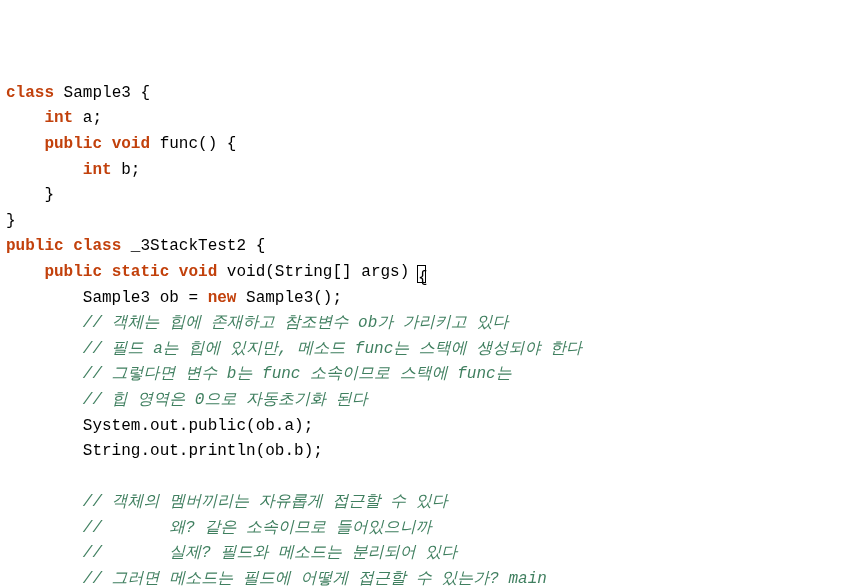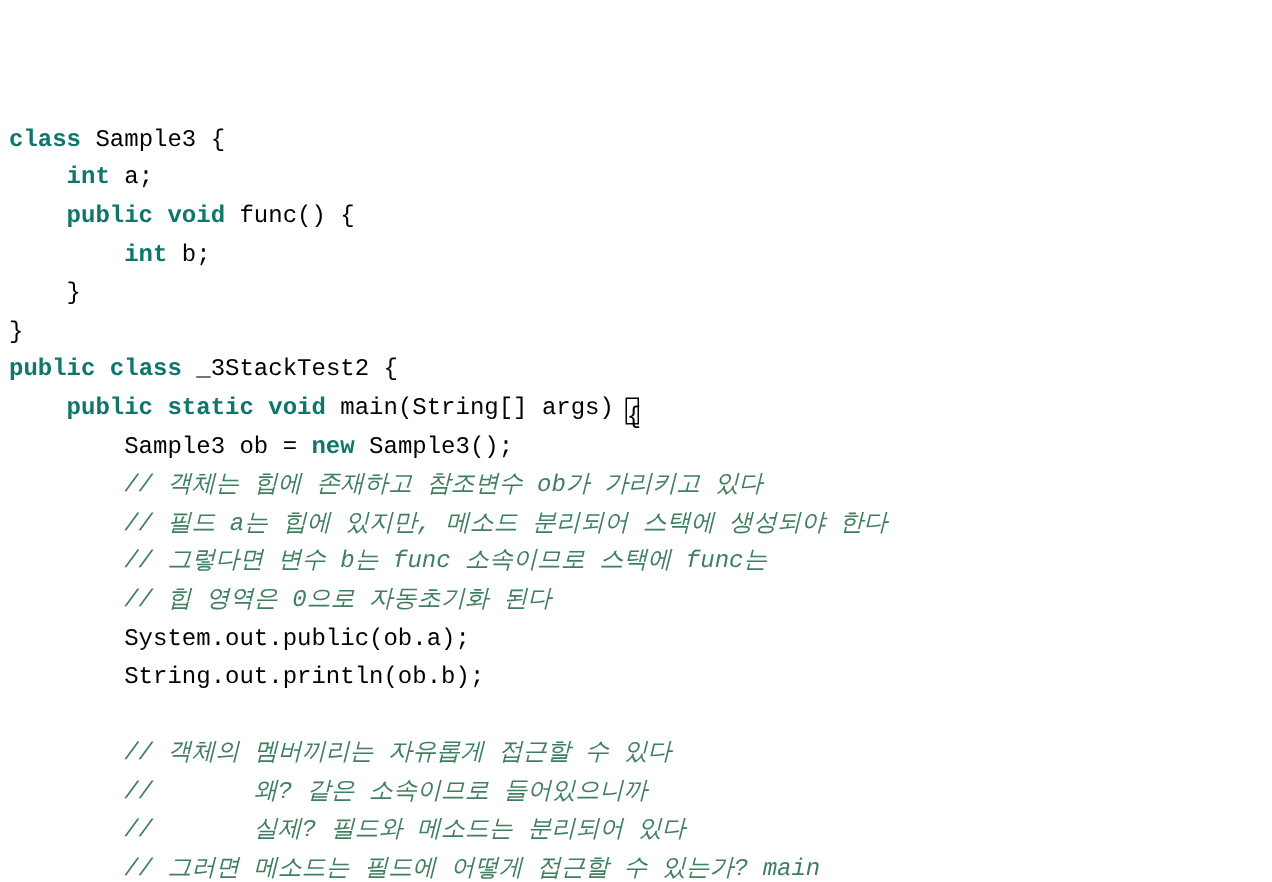--- a/index.html
+++ b/index.html
@@ -8,21 +8,21 @@
     font-size: 16px;
     line-height: 1.6;
     background: #ffffff;
     color: #000000;
     padding: 4px 6px;
     white-space: pre;
     width: 848px;
     height: 588px;
     overflow: hidden;
   }
-  .kw { color: #0f766e; font-weight: bold; }
+  .kw { color: #c2410c; font-weight: bold; }
   .txt { color: #000000; text-align: right; }
   .cm { color: #3f7f5f; font-style: italic; }
   .cursor-box {
     display: inline-block;
     border: 1px solid #000000;
     width: 0.55em;
     height: 1.15em;
     vertical-align: text-top;
     margin-left: -2px;
     position: relative;
@@ -33,24 +33,24 @@
 <body>
 
 
 <div><span><span class="kw">class</span><span class="txt"> Sample3 {</span></span>
 <span><span class="txt">    </span><span class="kw">int</span><span class="txt"> a;</span></span>
 <span><span class="txt">    </span><span class="kw">public</span><span class="txt"> </span><span class="kw">void</span><span class="txt"> func() {</span></span>
 <span><span class="txt">        </span><span class="kw">int</span><span class="txt"> b;</span></span>
 <span><span class="txt">    </span><span class="txt">}</span></span>
 <span><span class="txt">}</span></span>
 <span><span class="kw">public</span><span class="txt"> </span><span class="kw">class</span><span class="txt"> _3StackTest2 {</span></span>
-<span><span class="txt">    </span><span class="kw">public</span><span class="txt"> </span><span class="kw">static</span><span class="txt"> </span><span class="kw">void</span><span class="txt"> main(String[] args) </span><span class="cursor-box">{</span></span>
+<span><span class="txt">    </span><span class="kw">public</span><span class="txt"> </span><span class="kw">static</span><span class="txt"> </span><span class="kw">void</span><span class="txt"> void(String[] args) </span><span class="cursor-box">{</span></span>
 <span><span class="txt">        </span><span class="txt">Sample3 ob = </span><span class="kw">new</span><span class="txt"> Sample3();</span></span>
 <span><span class="txt">        </span><span class="cm">// 객체는 힙에 존재하고 참조변수 ob가 가리키고 있다</span></span>
-<span><span class="txt">        </span><span class="cm">// 필드 a는 힙에 있지만, 메소드 분리되어 스택에 생성되야 한다</span></span>
+<span><span class="txt">        </span><span class="cm">// 필드 a는 힙에 있지만, 메소드 func는 스택에 생성되야 한다</span></span>
 <span><span class="txt">        </span><span class="cm">// 그렇다면 변수 b는 func 소속이므로 스택에 func는</span></span>
 <span><span class="txt">        </span><span class="cm">// 힙 영역은 0으로 자동초기화 된다</span></span>
 <span><span class="txt">        </span><span class="txt">System.out.public(ob.a);</span></span>
 <span><span class="txt">        </span><span class="txt">String.out.println(ob.b);</span></span>
 <span><span></span></span>
 <span><span class="txt">        </span><span class="cm">// 객체의 멤버끼리는 자유롭게 접근할 수 있다</span></span>
 <span><span class="txt">        </span><span class="cm">//       왜? 같은 소속이므로 들어있으니까</span></span>
 <span><span class="txt">        </span><span class="cm">//       실제? 필드와 메소드는 분리되어 있다</span></span>
 <span><span class="txt">        </span><span class="cm">// 그러면 메소드는 필드에 어떻게 접근할 수 있는가? main</span></span>
 </div>

